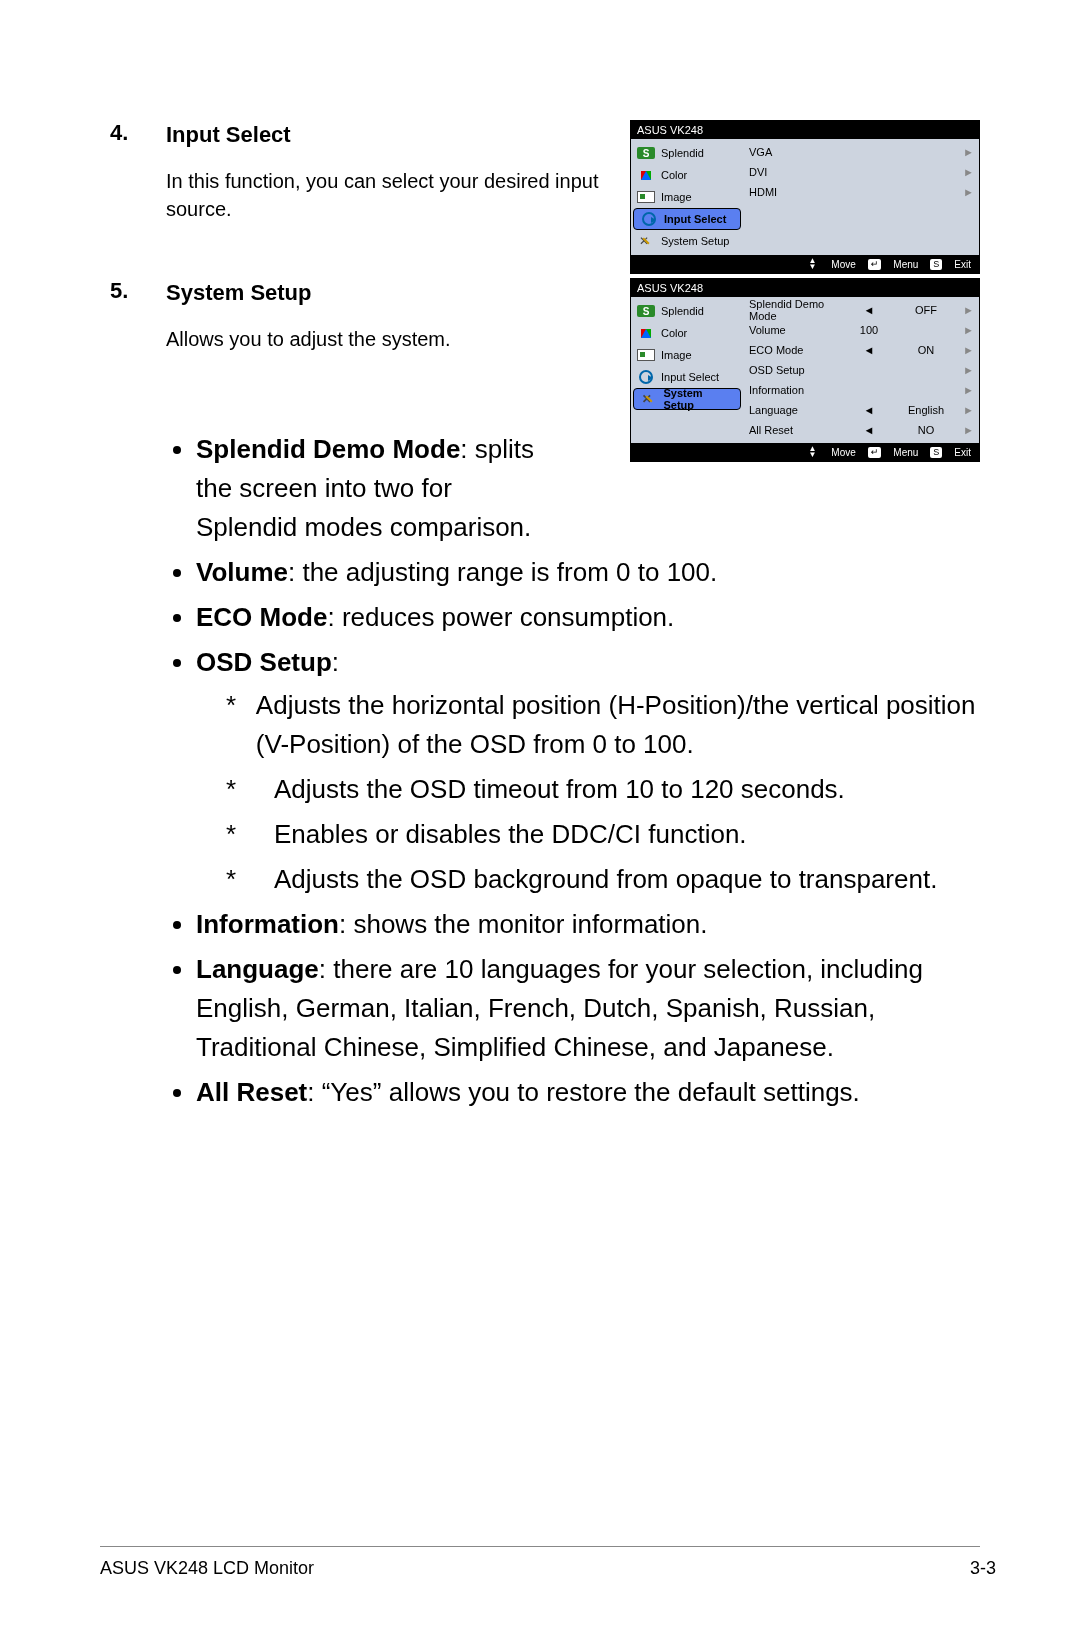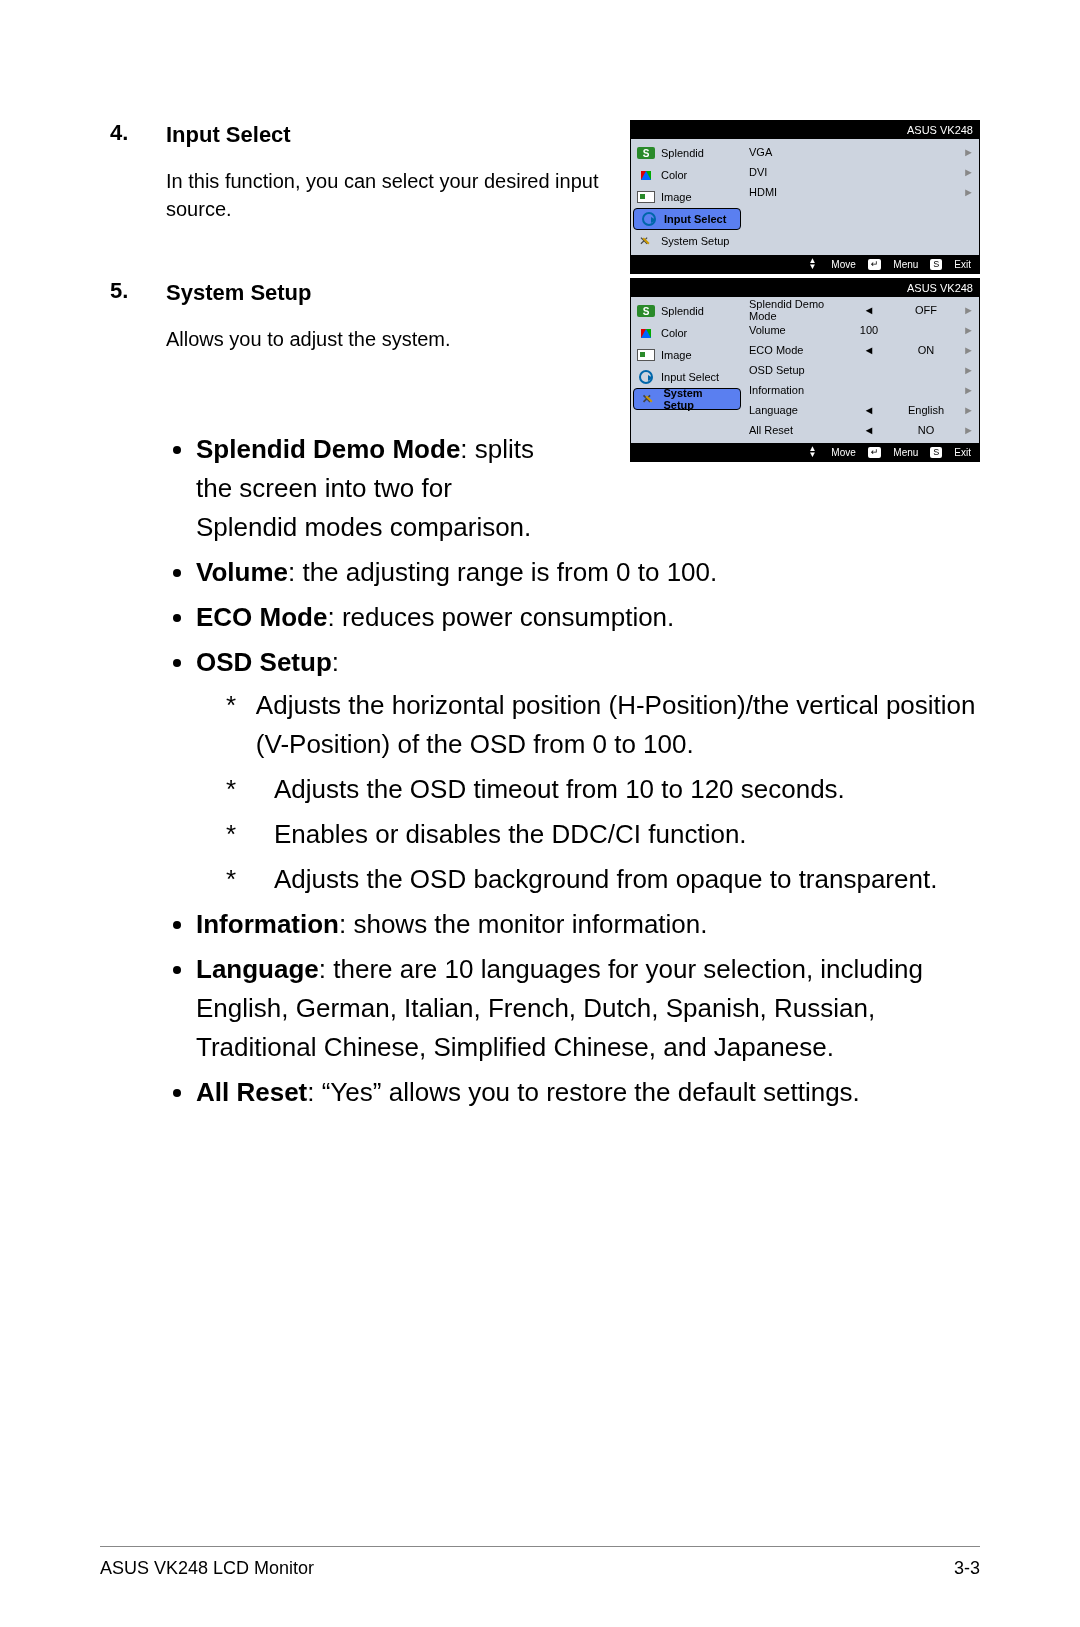--- a/index.html
+++ b/index.html
@@ -5,21 +5,21 @@
   * { box-sizing: border-box; margin: 0; padding: 0; }
   html, body { width: 1080px; height: 1627px; background: #fff; font-family: Arial, Helvetica, sans-serif; color: #000; }
   .page { position: relative; width: 1080px; height: 1627px; padding: 120px 100px 60px 110px; }
   .row { display: flex; align-items: flex-start; margin-bottom: 22px; }
   .num-col { width: 56px; font-weight: bold; font-size: 22px; }
   .txt-col { flex: 1; font-size: 22px; line-height: 1.4; }
   .heading { font-weight: bold; font-size: 22px; margin-bottom: 6px; }
   .body { font-size: 20px; line-height: 1.4; margin-top: 16px; }
   .osd-figure { width: 350px; margin-left: 18px; }
   .osd { width: 350px; background: #cdd4df; border: 1px solid #000; font-size: 11px; }
-  .osd-header { background: #000; color: #fff; padding: 3px 6px; font-size: 11px; text-align: right; }
+  .osd-header { background: #000; color: #fff; padding: 3px 6px; font-size: 11px; }
   .osd-body { display: flex; }
   .osd-left { width: 112px; padding: 3px 0; }
   .osd-right { flex: 1; padding: 3px 0; }
   .osd-item { display: flex; align-items: center; gap: 6px; padding: 4px 6px; height: 22px; }
   .osd-item.sel { background: #5a7ff0; color: #000; font-weight: bold; border: 1px solid #000; margin: 0 2px; border-radius: 4px; }
   .osd-ico { width: 18px; height: 12px; display: inline-flex; align-items: center; justify-content: center; font-size: 10px; }
   .ico-s { background: #2a8a2a; color: #fff; border-radius: 2px; font-weight: bold; }
   .ico-color::before { content:""; width:0; height:0; border-left:5px solid #d00; border-right:5px solid #0a0; border-bottom:9px solid #06f; display:block; }
   .ico-image { background:#fff; border:1px solid #555; position:relative; }
   .ico-image::after { content:""; position:absolute; left:2px; top:2px; width:5px; height:5px; background:#2a8a2a; }
@@ -38,21 +38,21 @@
   .osd-move::before { content:"▲"; }
   .osd-move::after { content:"▼"; }
   .osd-key { background:#fff; color:#000; padding:0 3px; border-radius:2px; font-size:9px; display:inline-flex; align-items:center; height:11px; }
   .bullet-list { padding-left: 58px; font-size: 26px; line-height: 1.5; }
   .bullet-list > li { list-style: disc; margin-left: 28px; margin-bottom: 6px; }
   .sub-list { padding-left: 30px; margin-top: 4px; }
   .sub-list > li { list-style: none; display: flex; margin-bottom: 6px; }
   .sub-star { width: 48px; }
   .bold { font-weight: bold; }
   .footer-rule { position:absolute; left:100px; right:100px; bottom:80px; border-top:1px solid #888; }
-  .footer { position:absolute; left:100px; right:100px; bottom:48px; display:flex; justify-content:space-between; font-size:18px; }
+  .footer { position:absolute; left:100px; right:84px; bottom:48px; display:flex; justify-content:space-between; font-size:18px; }
   .top-flex { display:flex; align-items:flex-start; }
 </style>
 </head>
 <body>
 
 <div class="page">
 
   <div class="top-flex">
     <div style="flex:1">
       <div class="row">

